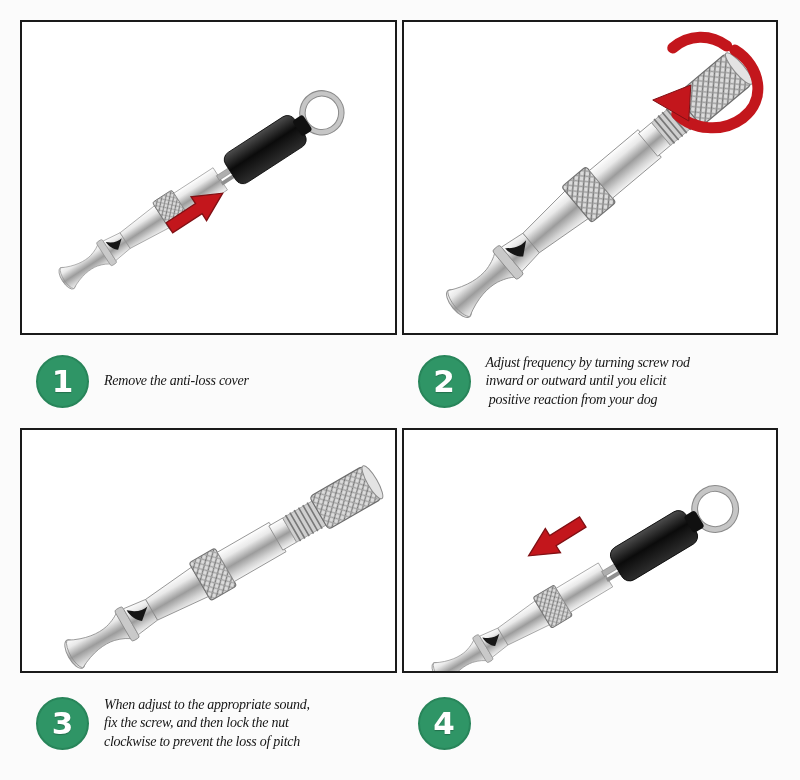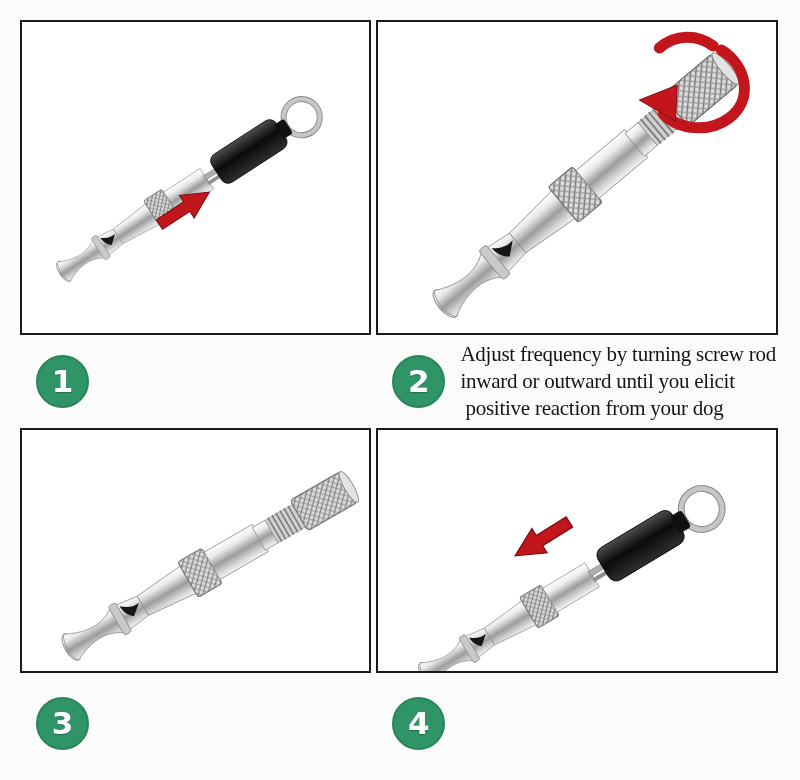--- a/index.html
+++ b/index.html
@@ -33,22 +33,22 @@
     background:#2f9566;
     border:2px solid #28855a;
     box-sizing:border-box;
     display:flex; align-items:center; justify-content:center;
     color:#ffffff;
     font-family:"DejaVu Sans", sans-serif;
     font-weight:bold; font-size:31px; line-height:1;
     text-shadow:0 1px 1px rgba(0,0,0,.25);
   }
   .cap-text{
-    font-size:21px; line-height:1.3; letter-spacing:-0.25px;
-    color:#151515; white-space:pre;
+    font-size:14px; line-height:1.3; letter-spacing:-0.25px;
+    color:#151515; white-space:pre;font-style:italic;
   }
 </style>
 </head>
 <body>
 
 <svg width="0" height="0" style="position:absolute" aria-hidden="true">
   <defs>
     <linearGradient id="metal" x1="0" y1="0" x2="0" y2="1">
       <stop offset="0" stop-color="#ffffff"></stop>
       <stop offset="0.25" stop-color="#e9e9e9"></stop>
@@ -119,20 +119,21 @@
       <g>
         <path d="M 322,24 C 306,12 284,12 268,26" stroke="#c3161c" stroke-width="11" fill="none" stroke-linecap="round"></path>
         <path d="M 330,28 C 356,44 362,78 338,96 C 318,111 288,108 272,92" stroke="#c3161c" stroke-width="11" fill="none" stroke-linecap="round"></path>
         <polygon points="248,78 284,99 286,63" fill="#c3161c" stroke="#801014" stroke-width="1"></polygon>
       </g>
     </svg>
   </div>
 
   <div class="cap">
     <div class="badge">1</div>
+    <div class="cap-text">Remove the anti-loss cover</div>
   </div>
   <div class="cap">
     <div class="badge">2</div>
     <div class="cap-text">Adjust frequency by turning screw rod
 inward or outward until you elicit
  positive reaction from your dog</div>
   </div>
 
   <div class="panel">
     <svg viewBox="0 0 374 241">
@@ -142,18 +143,21 @@
 
   <div class="panel">
     <svg viewBox="0 0 371 241">
       <use href="#w-covered" transform="translate(18,226) rotate(-31) scale(0.82)"></use>
       <use href="#arrow-red" transform="translate(178,92) rotate(148) scale(1.1)"></use>
     </svg>
   </div>
 
   <div class="cap">
     <div class="badge">3</div>
+    <div class="cap-text">When adjust to the appropriate sound,
+fix the screw, and then lock the nut
+clockwise to prevent the loss of pitch</div>
   </div>
   <div class="cap">
     <div class="badge">4</div>
   </div>
 
 </div>
 
 </body></html>

